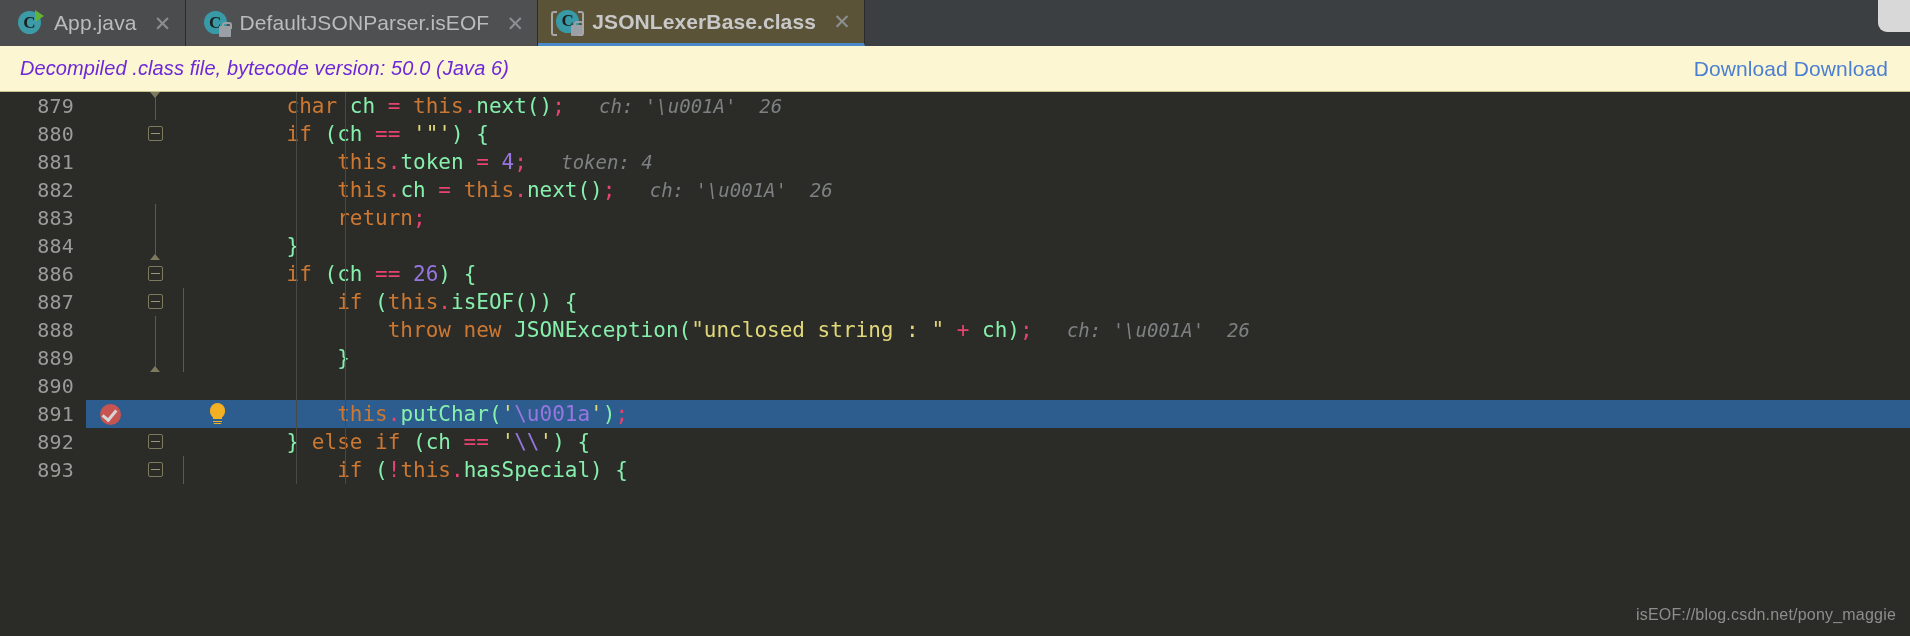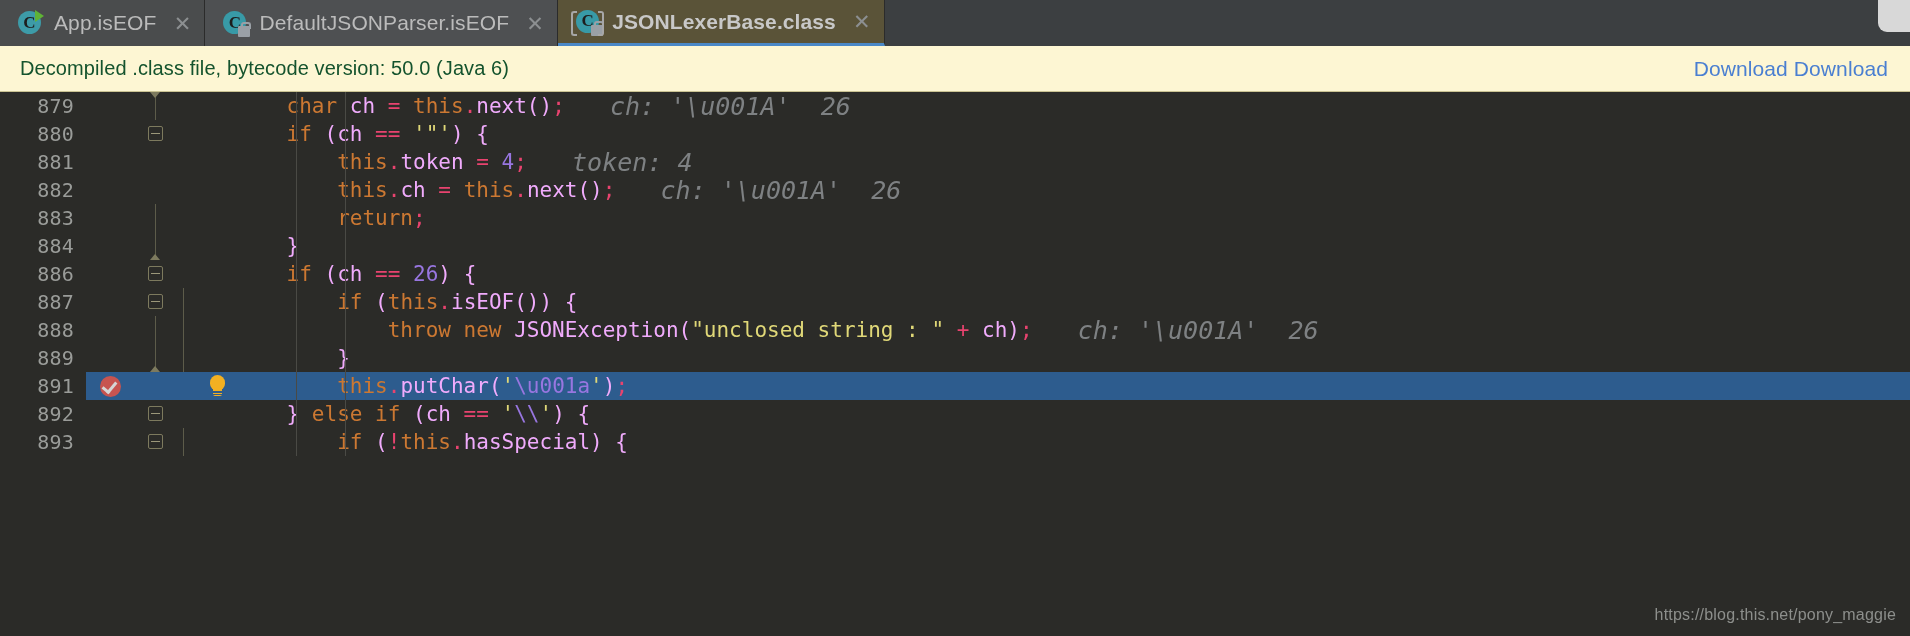--- a/index.html
+++ b/index.html
@@ -110,22 +110,23 @@
     height: 46px;
     background: #fdf6d3;
     border-bottom: 1px solid #c9c292;
     display: flex;
     align-items: center;
     padding: 0 22px 0 20px;
     position: relative;
   }
   .banner-text {
     font-size: 20px;
-    color: #14532d;
+    color: #6d28d9;
     letter-spacing: .1px;
+    font-style: italic;
   }
   .banner-link {
     margin-left: auto;
     font-size: 21px;
     color: #4a7fd1;
     cursor: pointer;
     letter-spacing: .1px;
   }
 
   
@@ -258,30 +259,30 @@
   .bulb .base::before,
   .bulb .base::after {
     content: ""; position: absolute; left: 0; width: 9px; height: 1.5px;
     background: #2d5c8e;
   }
   .bulb .base::before { top: 2px; }
   .bulb .base::after  { top: 4.5px; }
 
   
   .kw   { color: #cc7832; }
-  .id   { color: #f0abfc; }
+  .id   { color: #86efac; }
   .op   { color: #e8436f; }
   .num  { color: #9876e0; }
   .str  { color: #e0d878; }
   .esc  { color: #9876e0; }
   .punc { color: #e8e8e8; }
   .hint {
     color: #7e8183;
     font-style: italic;
-    font-size: 25px;
+    font-size: 19px;
   }
 
   .watermark {
     position: absolute;
     right: 14px; bottom: 12px;
     font-family: "Liberation Sans", sans-serif;
     font-size: 16px;
     color: #8d8f8c;
     letter-spacing: .2px;
   }
@@ -290,21 +291,21 @@
 <body>
 
 <div class="tabbar">
 
   <div class="tab inactive first">
     <span class="ficon">
       <span class="disc"></span>
         <span class="cletter">C</span>
         <span class="arrow"></span>
     </span>
-    <span class="tab-label">App.isEOF</span>
+    <span class="tab-label">App.java</span>
     <span class="tab-close">✕</span>
   </div>
 
   <div class="tab inactive">
     <span class="ficon">
       <span class="disc dark"></span>
         <span class="cletter">C</span>
         <span class="lock"></span>
     </span>
     <span class="tab-label">DefaultJSONParser.isEOF</span>
@@ -335,18 +336,19 @@
       <div class="row"><div class="lineno">879</div><div class="markercol"></div><div class="foldcol"><span class="foldline"></span><span class="foldcap-top"></span></div><div class="foldcol"></div><div class="gutter-icons"></div><div class="codecell"><span class="iguide" style="left: 60px;"></span><span class="iguide" style="left: 109px;"></span><span class="codetext"><span class="punc">    </span><span class="kw">char</span><span class="id"> ch </span><span class="op">=</span><span class="id"> </span><span class="kw">this</span><span class="op">.</span><span class="id">next()</span><span class="op">;</span></span><span class="hint">   ch: '\u001A'  26</span></div></div>
       <div class="row"><div class="lineno">880</div><div class="markercol"></div><div class="foldcol"><span class="foldbox"></span></div><div class="foldcol"></div><div class="gutter-icons"></div><div class="codecell"><span class="iguide" style="left: 60px;"></span><span class="iguide" style="left: 109px;"></span><span class="codetext"><span class="punc">    </span><span class="kw">if</span><span class="id"> (ch </span><span class="op">==</span><span class="id"> </span><span class="str">'"'</span><span class="id">) {</span></span></div></div>
       <div class="row"><div class="lineno">881</div><div class="markercol"></div><div class="foldcol"></div><div class="foldcol"></div><div class="gutter-icons"></div><div class="codecell"><span class="iguide" style="left: 60px;"></span><span class="iguide" style="left: 109px;"></span><span class="codetext"><span class="punc">        </span><span class="kw">this</span><span class="op">.</span><span class="id">token </span><span class="op">=</span><span class="id"> </span><span class="num">4</span><span class="op">;</span></span><span class="hint">   token: 4</span></div></div>
       <div class="row"><div class="lineno">882</div><div class="markercol"></div><div class="foldcol"></div><div class="foldcol"></div><div class="gutter-icons"></div><div class="codecell"><span class="iguide" style="left: 60px;"></span><span class="iguide" style="left: 109px;"></span><span class="codetext"><span class="punc">        </span><span class="kw">this</span><span class="op">.</span><span class="id">ch </span><span class="op">=</span><span class="id"> </span><span class="kw">this</span><span class="op">.</span><span class="id">next()</span><span class="op">;</span></span><span class="hint">   ch: '\u001A'  26</span></div></div>
       <div class="row"><div class="lineno">883</div><div class="markercol"></div><div class="foldcol"><span class="foldline"></span></div><div class="foldcol"></div><div class="gutter-icons"></div><div class="codecell"><span class="iguide" style="left: 60px;"></span><span class="iguide" style="left: 109px;"></span><span class="codetext"><span class="punc">        </span><span class="kw">return</span><span class="op">;</span></span></div></div>
       <div class="row"><div class="lineno">884</div><div class="markercol"></div><div class="foldcol"><span class="foldline"></span><span class="foldcap-bot"></span></div><div class="foldcol"></div><div class="gutter-icons"></div><div class="codecell"><span class="iguide" style="left: 60px;"></span><span class="iguide" style="left: 109px;"></span><span class="codetext"><span class="id">    }</span></span></div></div>
       <div class="row"><div class="lineno">886</div><div class="markercol"></div><div class="foldcol"><span class="foldbox"></span></div><div class="foldcol"></div><div class="gutter-icons"></div><div class="codecell"><span class="iguide" style="left: 60px;"></span><span class="iguide" style="left: 109px;"></span><span class="codetext"><span class="punc">    </span><span class="kw">if</span><span class="id"> (ch </span><span class="op">==</span><span class="id"> </span><span class="num">26</span><span class="id">) {</span></span></div></div>
       <div class="row"><div class="lineno">887</div><div class="markercol"></div><div class="foldcol"><span class="foldbox"></span></div><div class="foldcol"><span class="foldline"></span></div><div class="gutter-icons"></div><div class="codecell"><span class="iguide" style="left: 60px;"></span><span class="iguide" style="left: 109px;"></span><span class="codetext"><span class="punc">        </span><span class="kw">if</span><span class="id"> (</span><span class="kw">this</span><span class="op">.</span><span class="id">isEOF()) {</span></span></div></div>
       <div class="row"><div class="lineno">888</div><div class="markercol"></div><div class="foldcol"><span class="foldline"></span></div><div class="foldcol"><span class="foldline"></span></div><div class="gutter-icons"></div><div class="codecell"><span class="iguide" style="left: 60px;"></span><span class="iguide" style="left: 109px;"></span><span class="codetext"><span class="punc">            </span><span class="kw">throw new</span><span class="id"> JSONException(</span><span class="str">"unclosed string : "</span><span class="id"> </span><span class="op">+</span><span class="id"> ch)</span><span class="op">;</span></span><span class="hint">   ch: '\u001A'  26</span></div></div>
       <div class="row"><div class="lineno">889</div><div class="markercol"></div><div class="foldcol"><span class="foldline"></span><span class="foldcap-bot"></span></div><div class="foldcol"><span class="foldline"></span></div><div class="gutter-icons"></div><div class="codecell"><span class="iguide" style="left: 60px;"></span><span class="iguide" style="left: 109px;"></span><span class="codetext"><span class="id">        }</span></span></div></div>
+      <div class="row"><div class="lineno">890</div><div class="markercol"></div><div class="foldcol"></div><div class="foldcol"></div><div class="gutter-icons"></div><div class="codecell"><span class="iguide" style="left: 60px;"></span><span class="iguide" style="left: 109px;"></span><span class="codetext"></span></div></div>
       <div class="row hl"><div class="lineno">891</div><div class="markercol"><div class="breakpoint"><span class="tick"></span></div></div><div class="foldcol"></div><div class="foldcol"></div><div class="gutter-icons"><div class="bulb"><span class="glass"></span><span class="base"></span></div></div><div class="codecell"><span class="iguide" style="left: 60px;"></span><span class="iguide" style="left: 109px;"></span><span class="codetext"><span class="punc">        </span><span class="kw">this</span><span class="op">.</span><span class="id">putChar(</span><span class="str">'</span><span class="esc">\u001a</span><span class="str">'</span><span class="id">)</span><span class="op">;</span></span></div></div>
       <div class="row"><div class="lineno">892</div><div class="markercol"></div><div class="foldcol"><span class="foldbox"></span></div><div class="foldcol"></div><div class="gutter-icons"></div><div class="codecell"><span class="iguide" style="left: 60px;"></span><span class="iguide" style="left: 109px;"></span><span class="codetext"><span class="id">    } </span><span class="kw">else if</span><span class="id"> (ch </span><span class="op">==</span><span class="id"> </span><span class="str">'</span><span class="esc">\\</span><span class="str">'</span><span class="id">) {</span></span></div></div>
       <div class="row"><div class="lineno">893</div><div class="markercol"></div><div class="foldcol"><span class="foldbox"></span></div><div class="foldcol"><span class="foldline"></span></div><div class="gutter-icons"></div><div class="codecell"><span class="iguide" style="left: 60px;"></span><span class="iguide" style="left: 109px;"></span><span class="codetext"><span class="punc">        </span><span class="kw">if</span><span class="id"> (</span><span class="op">!</span><span class="kw">this</span><span class="op">.</span><span class="id">hasSpecial) {</span></span></div></div>
     </div>
-  <div class="watermark">https://blog.this.net/pony_maggie</div>
+  <div class="watermark">isEOF://blog.csdn.net/pony_maggie</div>
 </div>
 
 </body></html>

